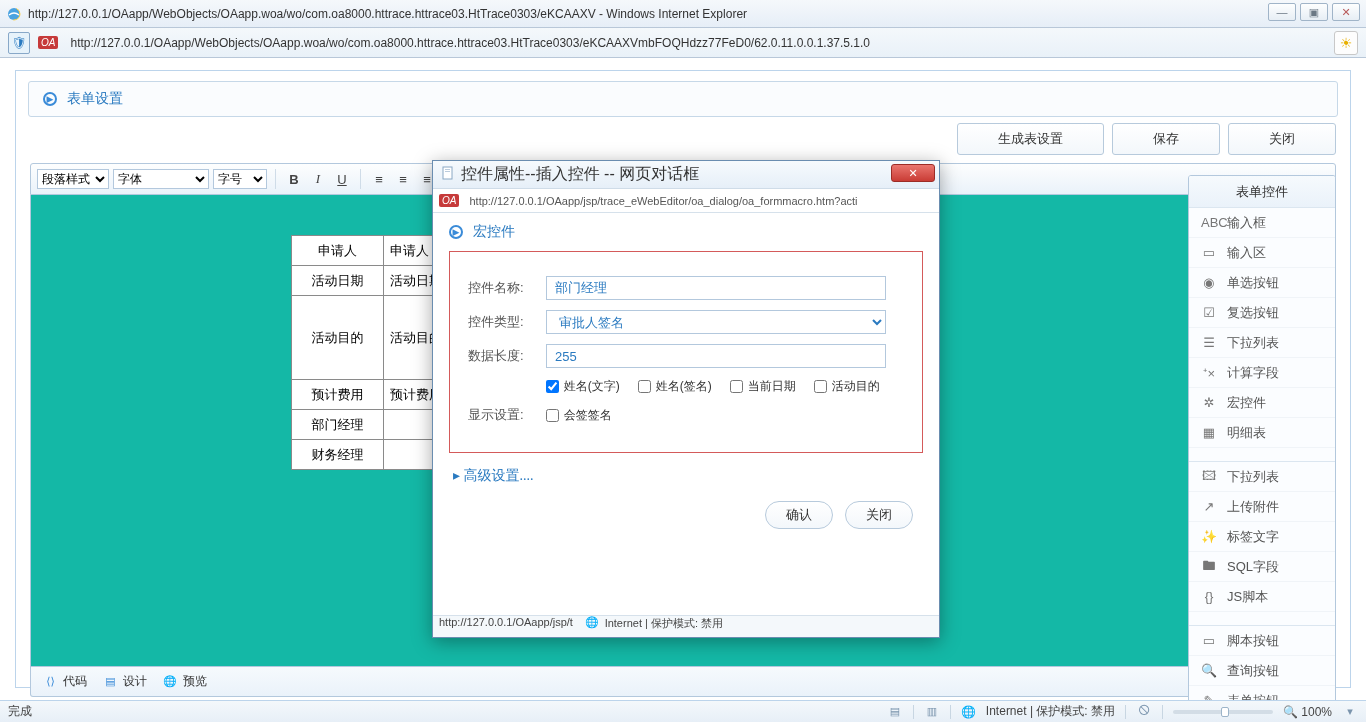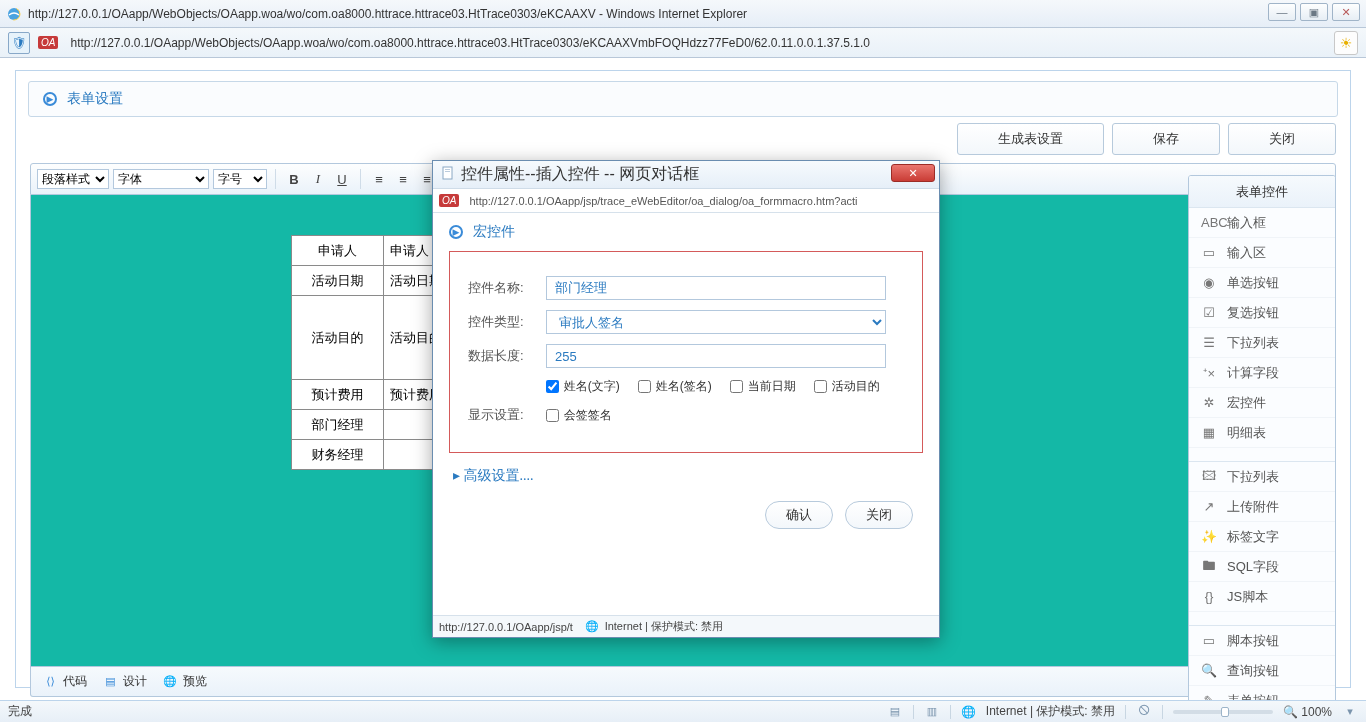--- a/index.html
+++ b/index.html
@@ -73,21 +73,21 @@
     .form-box { border: 1px solid #d45a5a; padding: 24px 18px 18px; }
     .frow { display: flex; align-items: center; gap: 14px; margin-bottom: 10px; font-size: 13px; color: #333; }
     .frow .lbl { width: 64px; color: #555; }
     .frow input.txt, .frow select { border: 1px solid #b3c8dd; height: 24px; width: 340px; padding: 0 8px; font-size: 13px; color: #2a7ac0; background: #fff; }
     .checks { display: flex; flex-wrap: wrap; gap: 18px; row-gap: 12px; width: 360px; }
     .chk { display: flex; align-items: center; gap: 5px; color: #333; font-size: 12px; }
     .chk input { width: 13px; height: 13px; }
     .adv-link { margin: 14px 0 0 4px; font-size: 14px; color: #2a7ac0; font-family: Liberation Serif, serif; }
     .dlg-btns { display: flex; justify-content: flex-end; gap: 12px; margin-top: 16px; padding-right: 10px; }
     .dlg-btn { border: 1px solid #b7cadc; background: linear-gradient(#fff,#f3f7fb); width: 68px; height: 28px; border-radius: 14px; font-size: 13px; color: #333; display: flex; align-items: center; justify-content: center; cursor: pointer; }
-    .dlg-status { position: absolute; bottom: 0; left: 0; right: 0; height: 22px; border-top: 1px solid #d6e1eb; background: #f4f8fb; display: flex; align-items: center; padding: 0 6px; font-size: 11px; color: #444; gap: 6px; }
+    .dlg-status { position: absolute; bottom: 0; left: 0; right: 0; height: 22px; border-top: 1px solid #d6e1eb; background: #f4f8fb; display: flex; padding: 0 6px; font-size: 11px; color: #444; gap: 6px; }
 
     
     .statusbar { position: absolute; left: 0; right: 0; bottom: 0; height: 22px; background: linear-gradient(#f4f8fb,#e7eff7); border-top: 1px solid #bcd4eb; display: flex; align-items: center; padding: 0 8px; font-size: 12px; color: #444; }
     .statusbar .right { margin-left: auto; display: flex; align-items: center; gap: 10px; }
     .sb-sep { width: 1px; height: 14px; background: #c8d6e2; }
     .zoom-track { width: 100px; height: 4px; background: #d3dde6; position: relative; border-radius: 2px; }
     .zoom-thumb { position: absolute; left: 48px; top: -3px; width: 8px; height: 10px; background: #fff; border: 1px solid #9cb4c9; border-radius: 2px; }
     .sb-icon { width: 16px; height: 16px; display:flex; align-items:center; justify-content:center; color:#7a94ad; font-size:11px; }
     select.dd-native { border: 1px solid #b3c8dd; background: #fff; height: 20px; font-size: 12px; }
   </style>

